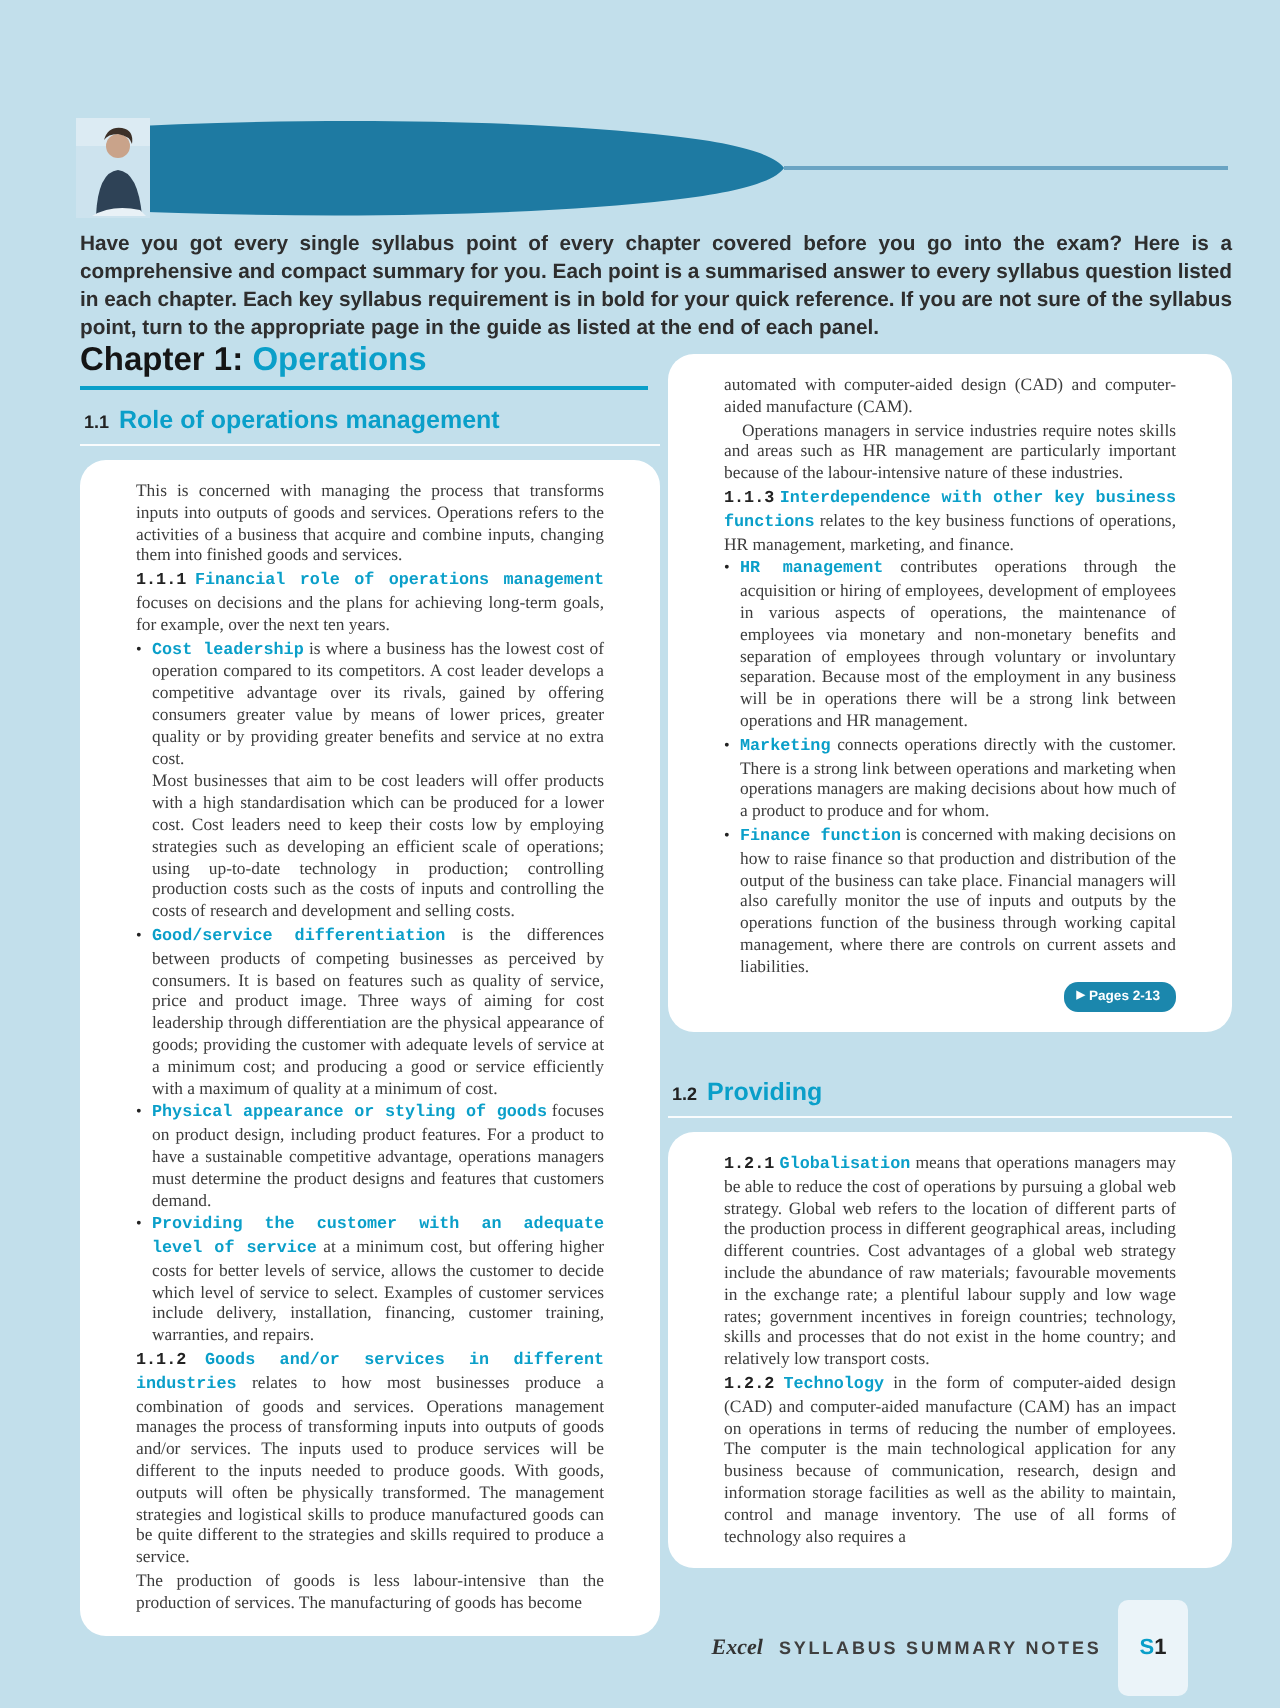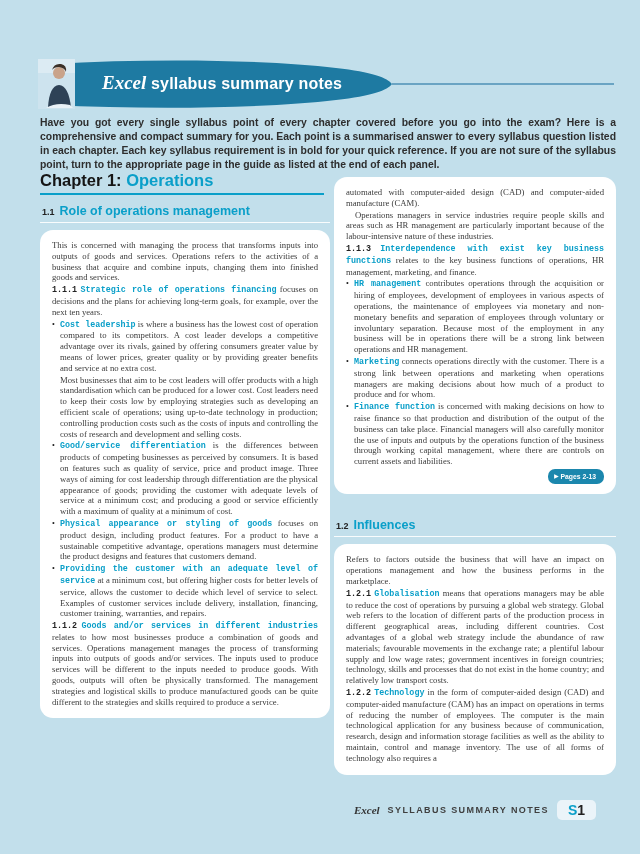--- a/index.html
+++ b/index.html
@@ -41,21 +41,21 @@
   .sec-head{
     border-bottom:1.2px solid rgba(255,255,255,.9);
     padding:0 0 3px 2px;margin-bottom:7px;
   }
   .sec-num{font-size:9px;font-weight:bold;color:#222;margin-right:5px}
   .sec-title{font-size:12.5px;font-weight:bold;color:#0a9fc9}
   .sec-head-2{margin-top:21px}
 
   .panel{
     background:#fff;border-radius:13px;
-    padding:10px 12px;color:#3c3c3c;
+    padding:10px 28px;color:#3c3c3c;
   }
 
   
   .blk{
     font-family:"Liberation Serif",serif;
     font-size:8.7px;line-height:10.8px;
     margin-bottom:1px;text-align:justify;
   }
   .num,.kw{font-family:Liberation Mono, monospace;font-size:8.4px;font-weight:bold}
   .num{color:#222}
@@ -75,86 +75,83 @@
   }
   .badge .arr{font-size:5.5px;margin-right:2px;vertical-align:.5px}
 
   
   .footer{
     left:334px;top:800px;width:282px;
     display:flex;align-items:center;justify-content:center;gap:8px;
   }
   .f-brand{font-family:"Liberation Serif",serif;font-style:italic;font-weight:bold;font-size:11px;color:#333}
   .f-title{font-size:9px;font-weight:bold;letter-spacing:1.4px;color:#3f3f3f;white-space:nowrap}
-  .f-pill{background:#ebf4f9;border-radius:5px;padding:2px 11px;font-weight:bold;font-size:14px;white-space:nowrap}
+  .f-pill{background:#ebf4f9;border-radius:5px;padding:18px 11px;font-weight:bold;font-size:11px;white-space:nowrap}
   .f-pill .s{color:#0a9fc9}
   .f-pill .n{color:#222}
 </style>
 </head>
 <body>
 
 <div class="abs banner-wrap">
   <svg class="banner-svg" viewBox="0 0 578 56">
     <path d="M12,8 C120,2 230,4 298,12 C334,16 350,22 354,28 C350,34 334,40 298,44 C230,52 120,54 12,49 C6,40 6,16 12,8 Z" fill="#1e7aa2"></path>
     <line x1="354" y1="28" x2="576" y2="28" stroke="#6aa4c3" stroke-width="2"></line>
     <g>
       <rect x="0" y="3" width="37" height="50" fill="#cde3ee"></rect>
       <rect x="0" y="3" width="37" height="14" fill="#dcebf3"></rect>
       <circle cx="21" cy="17" r="6" fill="#c9a38a"></circle>
       <path d="M14,14 q2,-7 9,-6 q6,1 5,8 q-1,-4 -7,-5 q-5,0 -7,3 Z" fill="#3c3028"></path>
       <path d="M10,52 q1,-22 11,-23 q10,1 12,23 Z" fill="#2e4256"></path>
       <path d="M8,52 q10,-6 24,-3 l3,3 Z" fill="#e9f1f6"></path>
     </g>
   </svg>
-  <div class="banner-text">
-    <span class="brand-x">Excel</span><span class="brand-rest"> syllabus summary notes</span>
-  </div>
 </div>
 
 <div class="abs intro">Have you got every single syllabus point of every chapter covered before you go into the exam? Here is a comprehensive and compact summary for you. Each point is a summarised answer to every syllabus question listed in each chapter. Each key syllabus requirement is in bold for your quick reference. If you are not sure of the syllabus point, turn to the appropriate page in the guide as listed at the end of each panel.</div>
 
 <div class="abs chapter">
   <span class="c-prefix">Chapter 1:</span>
   <span class="c-title">Operations</span>
 </div>
 
 <div class="abs col-left">
   <div class="sec-head">
     <span class="sec-num">1.1</span><span class="sec-title">Role of operations management</span>
   </div>
   <div class="panel">
     <p class="blk"><span class="body">This is concerned with managing the process that transforms inputs into outputs of goods and services. Operations refers to the activities of a business that acquire and combine inputs, changing them into finished goods and services.</span></p>
-    <p class="blk"><span class="num">1.1.1</span> <span class="kw">Strategic role of operations financing</span><span class="body"> focuses on decisions and the plans for achieving long-term goals, for example, over the next ten years.</span></p>
+    <p class="blk"><span class="num">1.1.1</span> <span class="kw">Financial role of operations management</span><span class="body"> focuses on decisions and the plans for achieving long-term goals, for example, over the next ten years.</span></p>
     <p class="blk bullet"><span class="dot">•</span><span class="kw">Cost leadership</span><span class="body"> is where a business has the lowest cost of operation compared to its competitors. A cost leader develops a competitive advantage over its rivals, gained by offering consumers greater value by means of lower prices, greater quality or by providing greater benefits and service at no extra cost.</span></p>
     <p class="blk cont"><span class="body">Most businesses that aim to be cost leaders will offer products with a high standardisation which can be produced for a lower cost. Cost leaders need to keep their costs low by employing strategies such as developing an efficient scale of operations; using up-to-date technology in production; controlling production costs such as the costs of inputs and controlling the costs of research and development and selling costs.</span></p>
     <p class="blk bullet"><span class="dot">•</span><span class="kw">Good/service differentiation</span><span class="body"> is the differences between products of competing businesses as perceived by consumers. It is based on features such as quality of service, price and product image. Three ways of aiming for cost leadership through differentiation are the physical appearance of goods; providing the customer with adequate levels of service at a minimum cost; and producing a good or service efficiently with a maximum of quality at a minimum of cost.</span></p>
     <p class="blk bullet"><span class="dot">•</span><span class="kw">Physical appearance or styling of goods</span><span class="body"> focuses on product design, including product features. For a product to have a sustainable competitive advantage, operations managers must determine the product designs and features that customers demand.</span></p>
     <p class="blk bullet"><span class="dot">•</span><span class="kw">Providing the customer with an adequate level of service</span><span class="body"> at a minimum cost, but offering higher costs for better levels of service, allows the customer to decide which level of service to select. Examples of customer services include delivery, installation, financing, customer training, warranties, and repairs.</span></p>
     <p class="blk"><span class="num">1.1.2</span> <span class="kw">Goods and/or services in different industries</span><span class="body"> relates to how most businesses produce a combination of goods and services. Operations management manages the process of transforming inputs into outputs of goods and/or services. The inputs used to produce services will be different to the inputs needed to produce goods. With goods, outputs will often be physically transformed. The management strategies and logistical skills to produce manufactured goods can be quite different to the strategies and skills required to produce a service.</span></p>
+    <p class="blk"><span class="body">The production of goods is less labour-intensive than the production of services. The manufacturing of goods has become</span></p>
   </div>
 </div>
 
 <div class="abs col-right">
   <div class="panel">
     <p class="blk"><span class="body">automated with computer-aided design (CAD) and computer-aided manufacture (CAM).</span></p>
-    <p class="blk indent-first"><span class="body">Operations managers in service industries require people skills and areas such as HR management are particularly important because of the labour-intensive nature of these industries.</span></p>
-    <p class="blk"><span class="num">1.1.3</span> <span class="kw">Interdependence with exist key business functions</span><span class="body"> relates to the key business functions of operations, HR management, marketing, and finance.</span></p>
+    <p class="blk indent-first"><span class="body">Operations managers in service industries require notes skills and areas such as HR management are particularly important because of the labour-intensive nature of these industries.</span></p>
+    <p class="blk"><span class="num">1.1.3</span> <span class="kw">Interdependence with other key business functions</span><span class="body"> relates to the key business functions of operations, HR management, marketing, and finance.</span></p>
     <p class="blk bullet"><span class="dot">•</span><span class="kw">HR management</span><span class="body"> contributes operations through the acquisition or hiring of employees, development of employees in various aspects of operations, the maintenance of employees via monetary and non-monetary benefits and separation of employees through voluntary or involuntary separation. Because most of the employment in any business will be in operations there will be a strong link between operations and HR management.</span></p>
     <p class="blk bullet"><span class="dot">•</span><span class="kw">Marketing</span><span class="body"> connects operations directly with the customer. There is a strong link between operations and marketing when operations managers are making decisions about how much of a product to produce and for whom.</span></p>
     <p class="blk bullet"><span class="dot">•</span><span class="kw">Finance function</span><span class="body"> is concerned with making decisions on how to raise finance so that production and distribution of the output of the business can take place. Financial managers will also carefully monitor the use of inputs and outputs by the operations function of the business through working capital management, where there are controls on current assets and liabilities.</span></p>
     <div class="badge-row">
       <span class="badge"><span class="arr">▶</span><span>Pages 2-13</span></span>
     </div>
   </div>
 
   <div class="sec-head sec-head-2">
-    <span class="sec-num">1.2</span><span class="sec-title">Influences</span>
+    <span class="sec-num">1.2</span><span class="sec-title">Providing</span>
   </div>
   <div class="panel">
-    <p class="blk"><span class="body">Refers to factors outside the business that will have an impact on operations management and how the business performs in the marketplace.</span></p>
     <p class="blk"><span class="num">1.2.1</span> <span class="kw">Globalisation</span><span class="body"> means that operations managers may be able to reduce the cost of operations by pursuing a global web strategy. Global web refers to the location of different parts of the production process in different geographical areas, including different countries. Cost advantages of a global web strategy include the abundance of raw materials; favourable movements in the exchange rate; a plentiful labour supply and low wage rates; government incentives in foreign countries; technology, skills and processes that do not exist in the home country; and relatively low transport costs.</span></p>
     <p class="blk"><span class="num">1.2.2</span> <span class="kw">Technology</span><span class="body"> in the form of computer-aided design (CAD) and computer-aided manufacture (CAM) has an impact on operations in terms of reducing the number of employees. The computer is the main technological application for any business because of communication, research, design and information storage facilities as well as the ability to maintain, control and manage inventory. The use of all forms of technology also requires a</span></p>
   </div>
 </div>
 
 <div class="abs footer">
   <span class="f-brand">Excel</span>
   <span class="f-title">SYLLABUS SUMMARY NOTES</span>
   <span class="f-pill"><span class="s">S</span><span class="n">1</span></span>
 </div>

